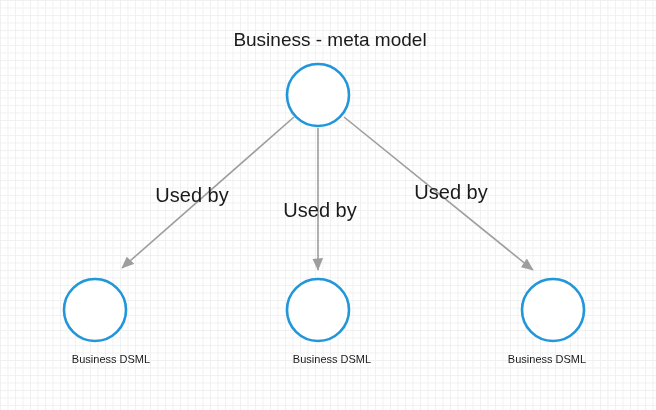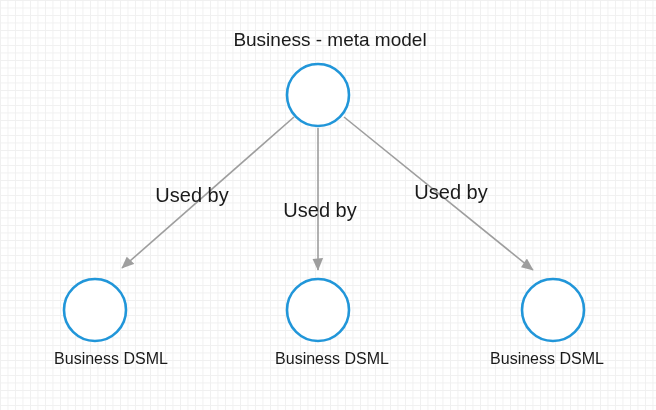--- a/index.html
+++ b/index.html
@@ -38,21 +38,21 @@
     white-space: nowrap;
     color: #1a1a1a;
     font-family: "Liberation Sans", sans-serif;
     -webkit-font-smoothing: antialiased;
   }
   .title-label {
     font-size: 19px;
     line-height: 22px;
   }
   .node-label {
-    font-size: 16px;
+    font-size: 11px;
     line-height: 20px;
   }
   .edge-label {
     font-size: 20px;
     line-height: 19px;
   }
   .centered {
     transform: translateX(-50%);
   }
 </style>

